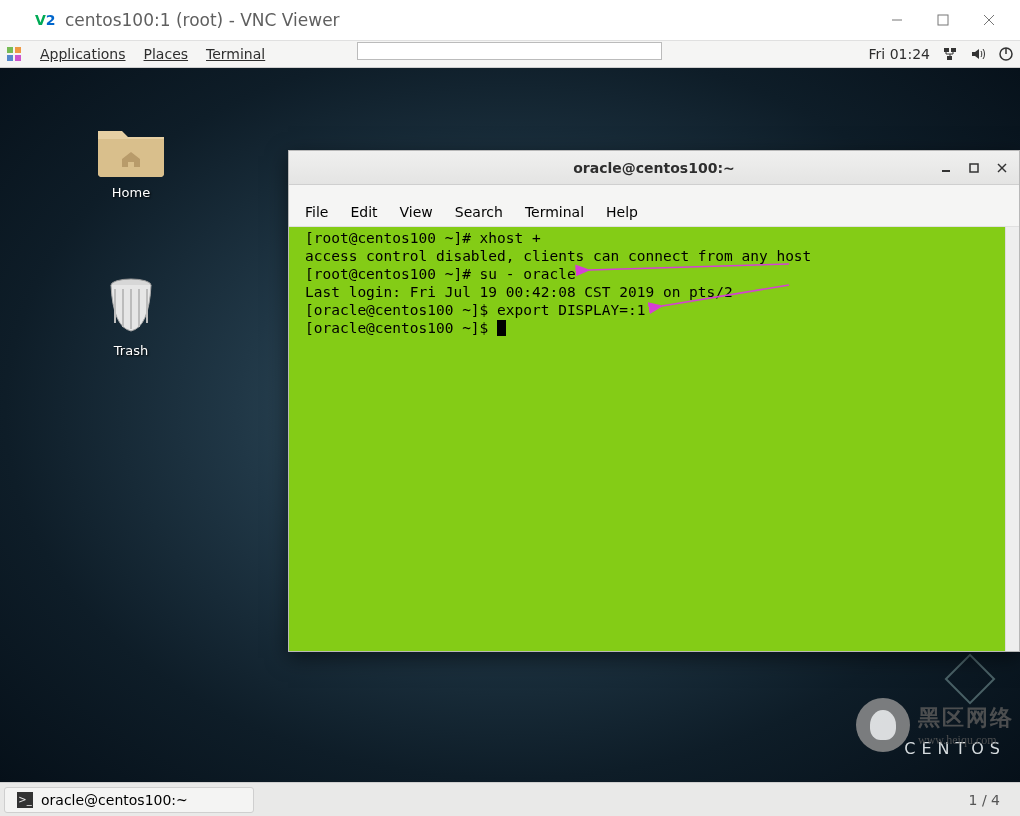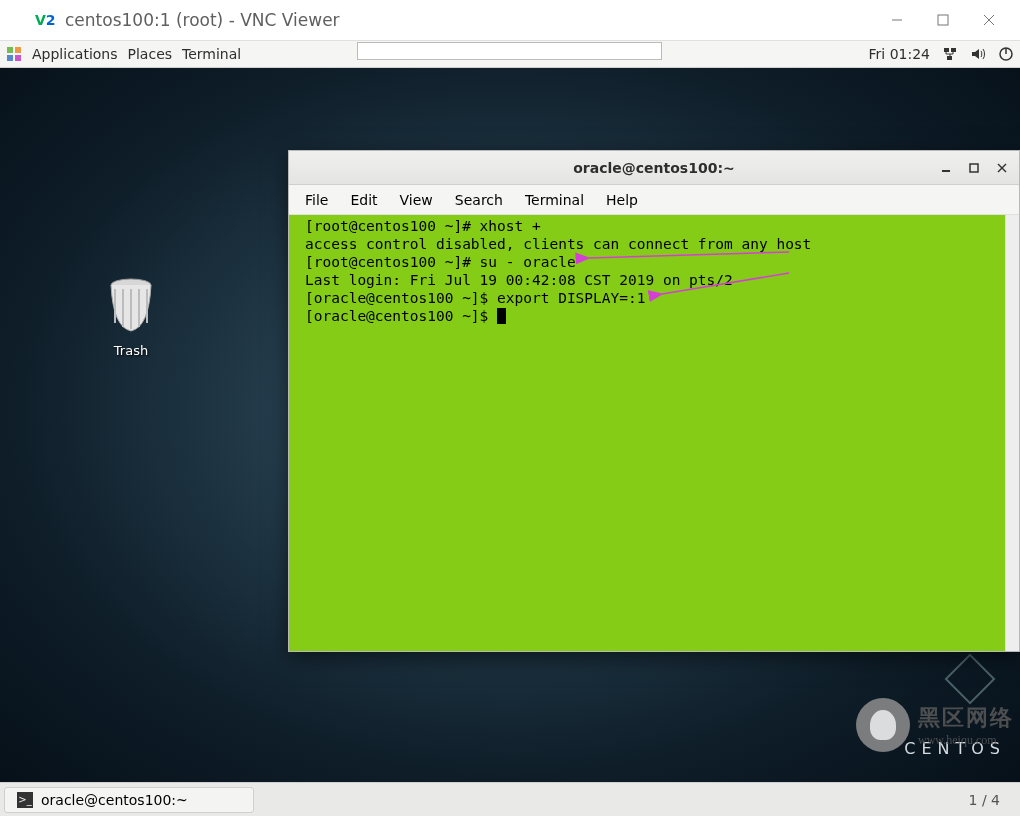--- a/index.html
+++ b/index.html
@@ -14,21 +14,21 @@
     padding: 0 8px; background: #fff;
   }
   .vnc-logo { width: 20px; height: 20px; margin-right: 10px; margin-left: 27px; }
   .vnc-title { color: #5f5f5f; font-size: 17px; flex: 1; }
   .win-btn { width: 46px; height: 32px; display:flex; align-items:center; justify-content:center; color:#777; font-size:14px; }
   
   .panel {
     height: 28px; background: #f5f5f4; border-top: 1px solid #e0e0e0; border-bottom: 1px solid #cfcfcf;
     display: flex; align-items: center; padding: 0 6px; color: #2e2e2e; font-size: 14px;
   }
-  .panel-left { display:flex; gap: 10px; align-items:center; }
+  .panel-left { display:flex; gap: 18px; align-items:center;text-decoration:underline; }
   .panel-left .app-icon { width:16px; height:16px; }
   .panel-item { cursor: default; }
   .panel-spacer { flex:1; display:flex; justify-content:center; }
   .panel-box { width:305px; height:18px; border:1px solid #bbb; background:#fff; }
   .panel-right { display:flex; gap:12px; align-items:flex-end; }
   .panel-icon { width:16px; height:16px; display:flex; align-items:center; justify-content:center; }
   
   .desktop {
     position: relative; width:1020px; height: calc(816px - 40px - 28px - 34px);
     background: radial-gradient(ellipse at 50% 48%, #3c5b6b 0%, #203746 38%, #0e1d28 70%, #061019 100%);
@@ -47,21 +47,21 @@
   }
   .term-titlebar {
     height:34px; background: linear-gradient(#f0f0ef,#e4e4e3);
     display:flex; align-items:center; justify-content:center; position:relative;
     border-bottom:1px solid #cfcfcf; font-weight:bold; font-size:14px; color:#2e2e2e;
   }
   .term-winbtns { position:absolute; right:6px; top:6px; display:flex; gap:6px; }
   .term-winbtn { width:22px; height:22px; display:flex; align-items:center; justify-content:center; font-size:12px; color:#333; }
   .term-menubar {
     height:30px; background:#f5f5f4; display:flex; align-items:center; gap:2px;
-    padding: 0 6px; font-size:14px; border-bottom:1px solid #e0e0e0;
+    padding: 0 6px; font-size:14px; border-bottom:1px solid #e0e0e0;margin-top:12px;
   }
   .term-menubar .mi { padding: 4px 10px; }
   .term-body {
     flex:1; background:#84cc16; color:#000; font-family:"DejaVu Sans Mono","Liberation Mono",monospace;
     font-size:14.5px; line-height:18px; padding:2px 16px; position:relative; white-space:pre;
     overflow:hidden;
   }
   .term-scrollbar { position:absolute; right:0; top:0; bottom:0; width:14px; background:#eee; border-left:1px solid #ddd;}
   .cursor-block { display:inline-block; width:9px; height:16px; background:#000; vertical-align:text-bottom; }
   
@@ -150,20 +150,30 @@
     </span>
   </div>
 </div>
 
 <div style="position:relative;height:0;">
   <div class="panel-box" style="position:absolute; left:357px; top:-26px;"></div>
 </div>
 
 <div class="desktop">
 
+  <div class="desktop-icon" style="left:86px; top:42px;">
+    <div class="icon-box">
+      <svg width="78" height="62" viewBox="0 0 78 62">
+        <path d="M6 14 h24 l6 6 h36 v36 a4 4 0 0 1 -4 4 H10 a4 4 0 0 1 -4 -4 z" fill="#e6cfa3"></path>
+        <path d="M6 22 h66 v34 a4 4 0 0 1 -4 4 H10 a4 4 0 0 1 -4 -4 z" fill="#d9bf8c"></path>
+        <path d="M30 50 v-8 l9-7 9 7 v8 h-6 v-5 h-6 v5 z" fill="#b89b6a"></path>
+      </svg>
+    </div>
+    <div class="lbl">Home</div>
+  </div>
 
   <div class="desktop-icon" style="left:86px; top:200px;">
     <div class="icon-box">
       <svg width="60" height="62" viewBox="0 0 60 62">
         <ellipse cx="30" cy="10" rx="20" ry="6" fill="#d7d7d7" stroke="#999"></ellipse>
         <path d="M10 10 q2 42 20 46 q18 -4 20 -46" fill="#e6e6e6" stroke="#aaa"></path>
         <path d="M14 14 v34 M22 14 v38 M30 14 v40 M38 14 v38 M46 14 v34" stroke="#bcbcbc" stroke-width="2"></path>
       </svg>
     </div>
     <div class="lbl">Trash</div>

